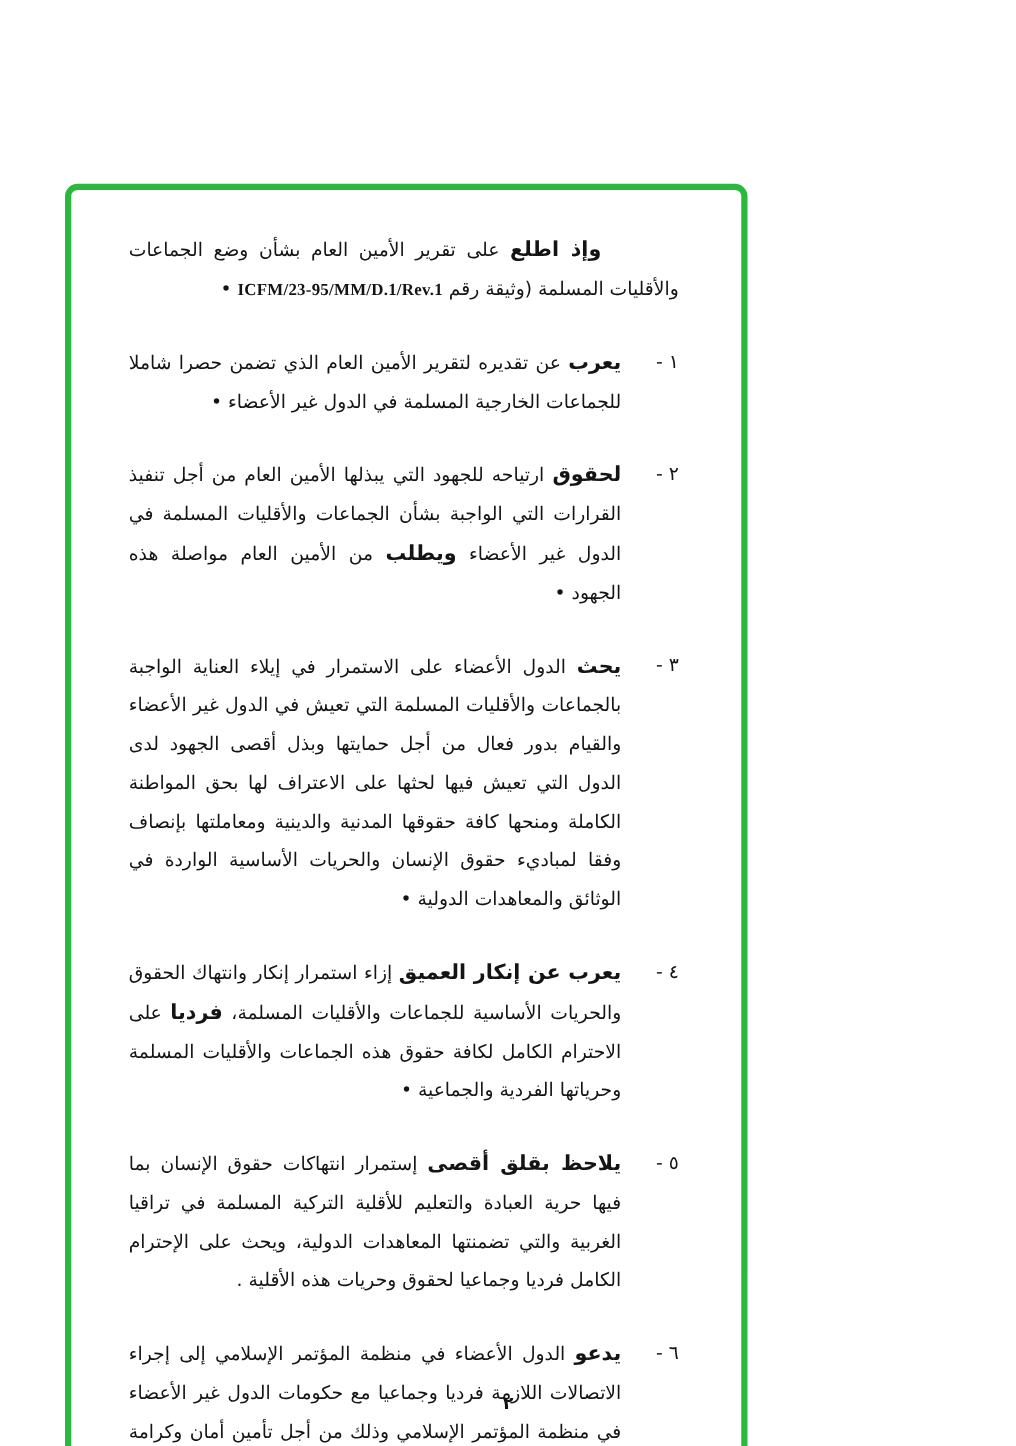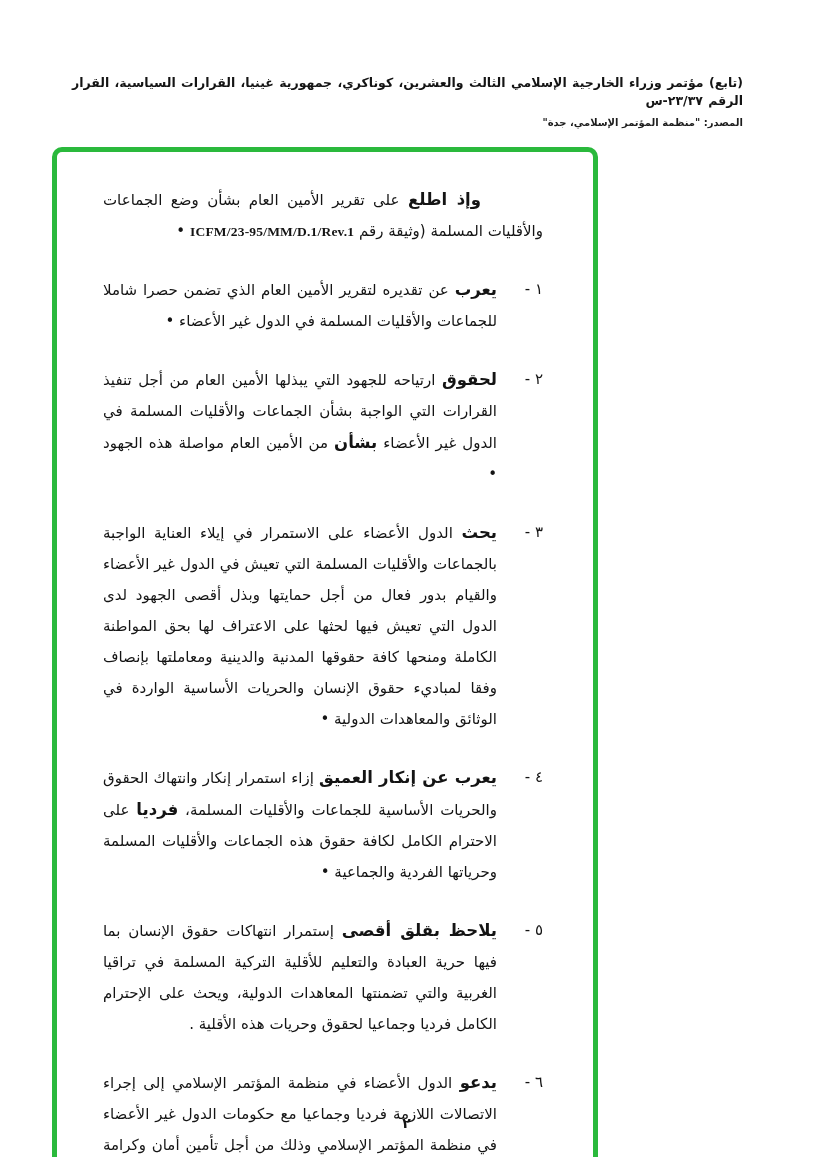--- a/index.html
+++ b/index.html
@@ -61,35 +61,31 @@
   .page-footer {
     position:absolute; bottom:26px; left:0; right:0;
     text-align:center; font-size:14px; font-weight:bold;
   }
 </style>
 </head>
 <body>
 
 <div class="page">
 
-  <header class="doc-header">
-    <div class="h1">(تابع) مؤتمر وزراء الخارجية الإسلامي الثالث والعشرين، كوناكري، جمهورية غينيا، القرارات السياسية، القرار الرقم ٢٣/٣٧-س</div>
-    <div class="h2">المصدر:  "منظمة المؤتمر الإسلامي، جدة"</div>
-  </header>
 
   <div class="frame">
     <p class="intro"><span class="lead">وإذ اطلع</span><span> على تقرير الأمين العام بشأن وضع الجماعات والأقليات المسلمة (وثيقة رقم </span><span class="lead latin" dir="ltr">ICFM/23-95/MM/D.1/Rev.1</span><span> •</span></p>
     <div class="items">
         <div class="item">
           <div class="marker">١ -</div>
-          <div class="item-text"><span class="lead">يعرب</span><span> عن تقديره لتقرير الأمين العام الذي تضمن حصرا شاملا للجماعات والأقليات المسلمة في الدول غير الأعضاء •</span></div>
+          <div class="item-text"><span class="lead">يعرب</span><span> عن تقديره لتقرير الأمين العام الذي تضمن حصرا شاملا للجماعات الخارجية المسلمة في الدول غير الأعضاء •</span></div>
         </div>
         <div class="item">
           <div class="marker">٢ -</div>
-          <div class="item-text"><span class="lead">لحقوق</span><span> ارتياحه للجهود التي يبذلها الأمين العام من أجل تنفيذ القرارات التي الواجبة بشأن الجماعات والأقليات المسلمة في الدول غير الأعضاء </span><span class="lead">بشأن</span><span> من الأمين العام مواصلة هذه الجهود •</span></div>
+          <div class="item-text"><span class="lead">لحقوق</span><span> ارتياحه للجهود التي يبذلها الأمين العام من أجل تنفيذ القرارات التي الواجبة بشأن الجماعات والأقليات المسلمة في الدول غير الأعضاء </span><span class="lead">ويطلب</span><span> من الأمين العام مواصلة هذه الجهود •</span></div>
         </div>
         <div class="item">
           <div class="marker">٣ -</div>
           <div class="item-text"><span class="lead">يحث</span><span> الدول الأعضاء على الاستمرار في إيلاء العناية الواجبة بالجماعات والأقليات المسلمة التي تعيش في الدول غير الأعضاء والقيام بدور فعال من أجل حمايتها وبذل أقصى الجهود لدى الدول التي تعيش فيها لحثها على الاعتراف لها بحق المواطنة الكاملة ومنحها كافة حقوقها المدنية والدينية ومعاملتها بإنصاف وفقا لمباديء حقوق الإنسان والحريات الأساسية الواردة في الوثائق والمعاهدات الدولية •</span></div>
         </div>
         <div class="item">
           <div class="marker">٤ -</div>
           <div class="item-text"><span class="lead">يعرب عن إنكار العميق</span><span> إزاء استمرار إنكار وانتهاك الحقوق والحريات الأساسية للجماعات والأقليات المسلمة، </span><span class="lead">فرديا</span><span> على الاحترام الكامل لكافة حقوق هذه الجماعات والأقليات المسلمة وحرياتها الفردية والجماعية •</span></div>
         </div>
         <div class="item">

